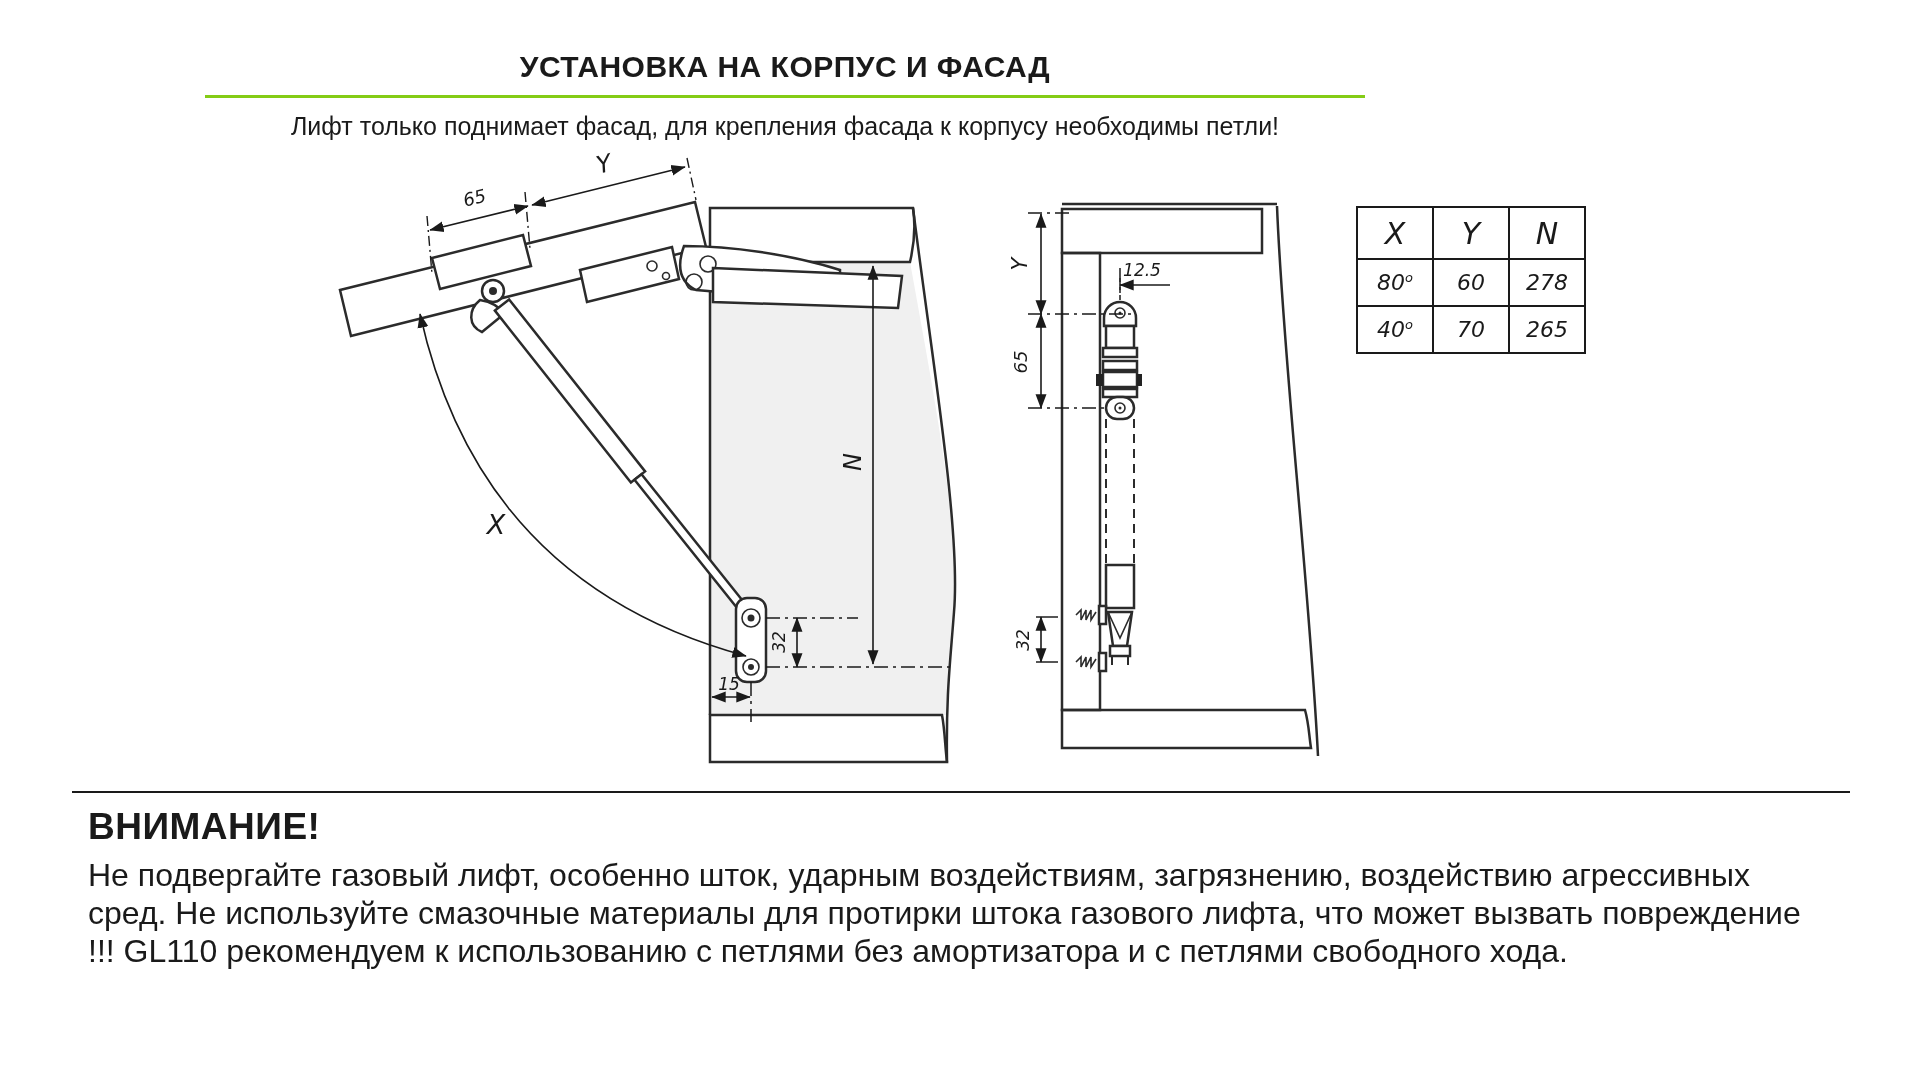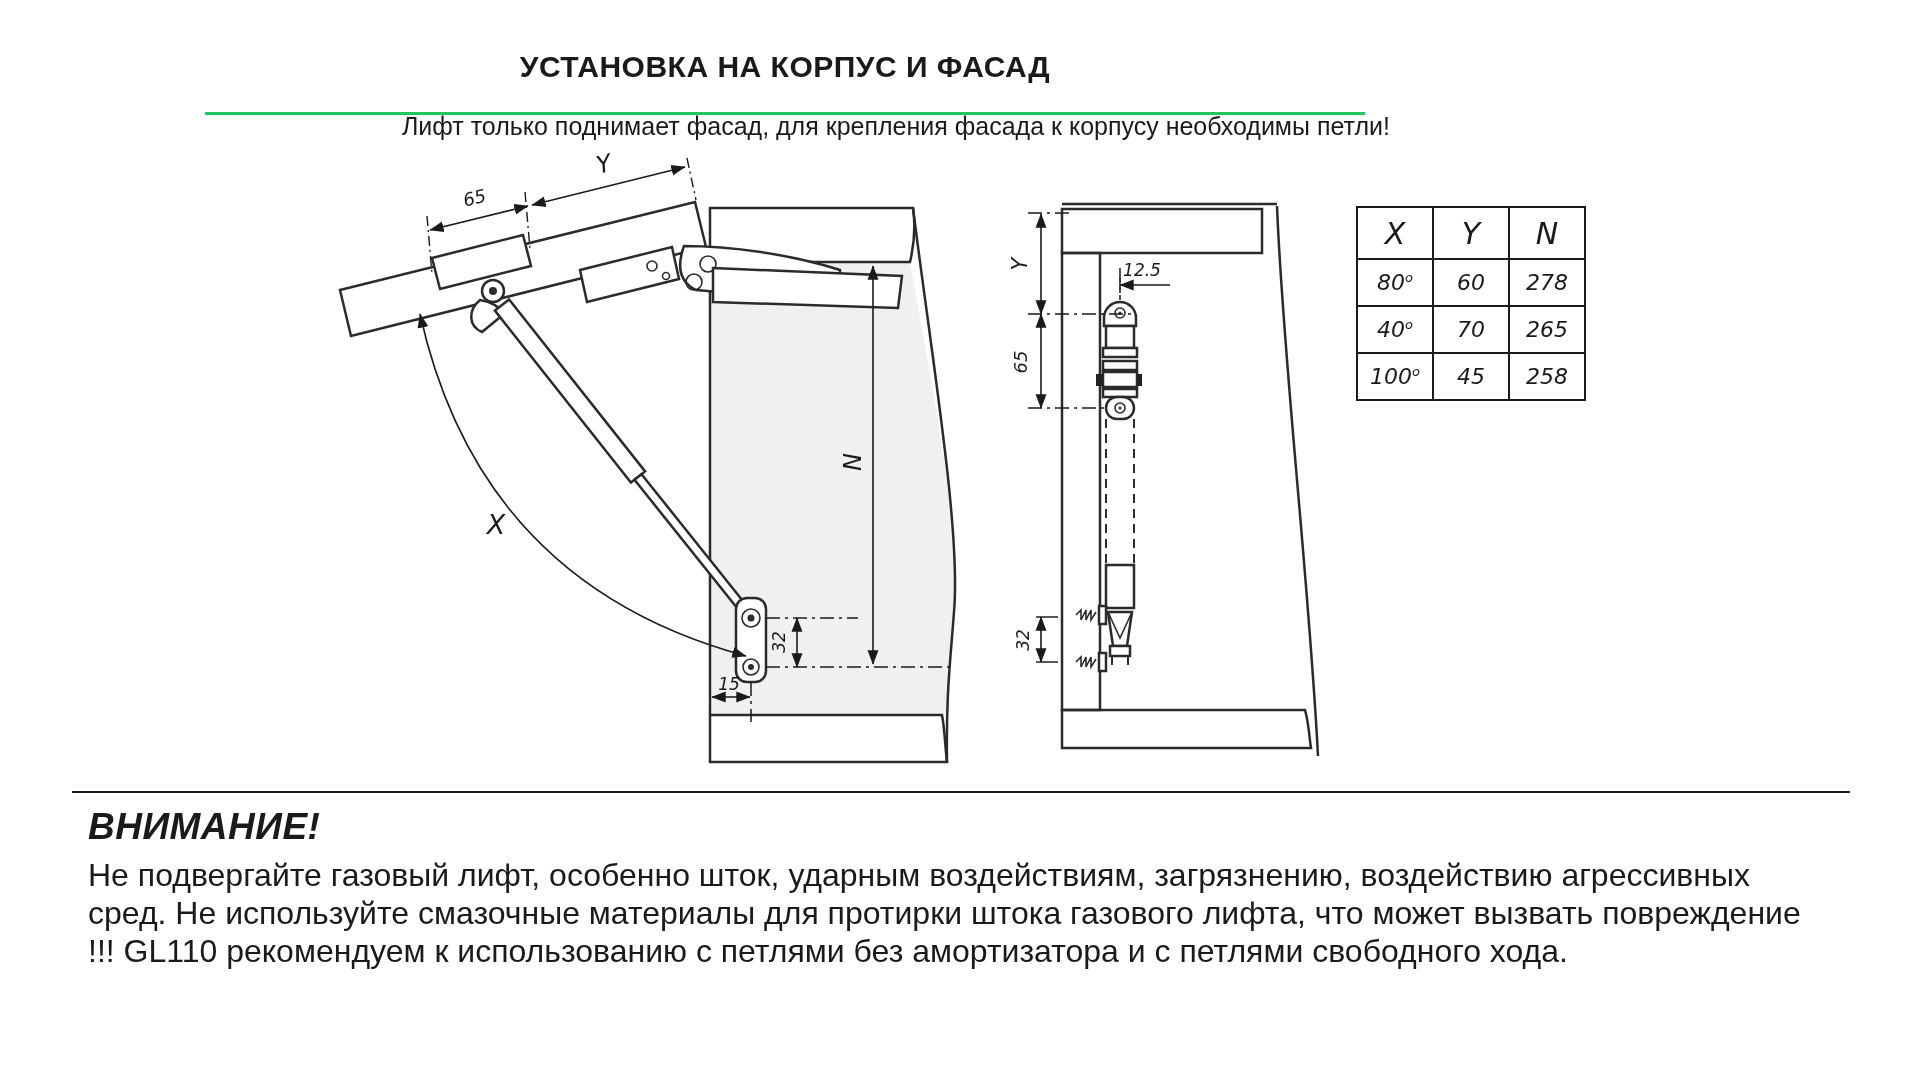--- a/index.html
+++ b/index.html
@@ -2,45 +2,45 @@
 <html><head>
 <meta charset="utf-8">
 <style>
   html,body { margin:0; padding:0; background:#fff; }
   .page {
     position:relative; width:1924px; height:1082px; background:#ffffff;
     font-family:"Liberation Sans", sans-serif; color:#1a1a1a; overflow:hidden;
   }
   .header-wrap {
     position:absolute; left:205px; top:50px; width:1160px;
-    text-align:center; border-bottom:3px solid #22c55e; padding-bottom:28px;
+    text-align:center; border-bottom:3px solid #84cc16; padding-bottom:11px;
   }
   .title { font-size:30px; font-weight:bold; letter-spacing:0.5px; }
   .subtitle {
     position:absolute; left:180px; top:112px; width:1210px;
-    text-align:right; font-size:25px;
+    text-align:center; font-size:25px;
   }
   .drawing-svg { position:absolute; }
   .spec-table {
     position:absolute; left:1356px; top:206px;
     border-collapse:collapse; font-style:italic;
     font-family:"DejaVu Sans", sans-serif;
   }
   .spec-table th, .spec-table td {
     border:2.5px solid #1a1a1a; text-align:center; background:#fff; padding:0;
   }
   .spec-table th { width:74px; height:50px; font-size:30px; font-weight:normal; font-style:italic; }
   .spec-table td { height:45px; font-size:22px; }
   .spec-table sup { font-size:13px; }
   .divider {
     position:absolute; left:72px; top:791px; width:1778px;
     border-top:2.5px solid #1a1a1a; height:0;
   }
   .warning { position:absolute; left:88px; top:806px; width:1810px; }
-  .warning-heading { font-size:37px; font-weight:bold; margin:0 0 8px 0; letter-spacing:0.5px;font-style:italic; }
+  .warning-heading { font-size:37px; font-weight:bold; margin:0 0 8px 0; letter-spacing:0.5px; }
   .warning-line { font-size:32px; line-height:38px; white-space:nowrap; }
   
   .st  { stroke:#2b2b2b; stroke-width:2.5; fill:none; }
   .stf { stroke:#2b2b2b; stroke-width:2.5; fill:#ffffff; }
   .thin{ stroke:#2b2b2b; stroke-width:1.6; fill:none; }
   .dimline { stroke:#1a1a1a; stroke-width:1.6; fill:none; }
   .dashdot { stroke:#1a1a1a; stroke-width:1.5; fill:none; stroke-dasharray:14 5 3 5; }
   .ext     { stroke:#1a1a1a; stroke-width:1.4; fill:none; stroke-dasharray:10 4 2 4; }
   .dashed  { stroke:#2b2b2b; stroke-width:2;   fill:none; stroke-dasharray:9 6; }
   .dim {
@@ -240,25 +240,20 @@
     <tr>
       <td><span>80</span><sup>o</sup></td>
       <td>60</td>
       <td>278</td>
     </tr>
     <tr>
       <td><span>40</span><sup>o</sup></td>
       <td>70</td>
       <td>265</td>
     </tr>
-    <tr>
-      <td><span>100</span><sup>o</sup></td>
-      <td>45</td>
-      <td>258</td>
-    </tr>
   </tbody>
     </table>
 
   <div class="divider"></div>
 
   <div class="warning">
     <div class="warning-heading">ВНИМАНИЕ!</div>
     <div class="warning-line">Не подвергайте газовый лифт, особенно шток, ударным воздействиям, загрязнению, воздействию агрессивных</div>
     <div class="warning-line">сред. Не используйте смазочные материалы для протирки штока газового лифта, что может вызвать повреждение</div>
     <div class="warning-line">!!! GL110 рекомендуем к использованию с петлями без амортизатора и с петлями свободного хода.</div>

